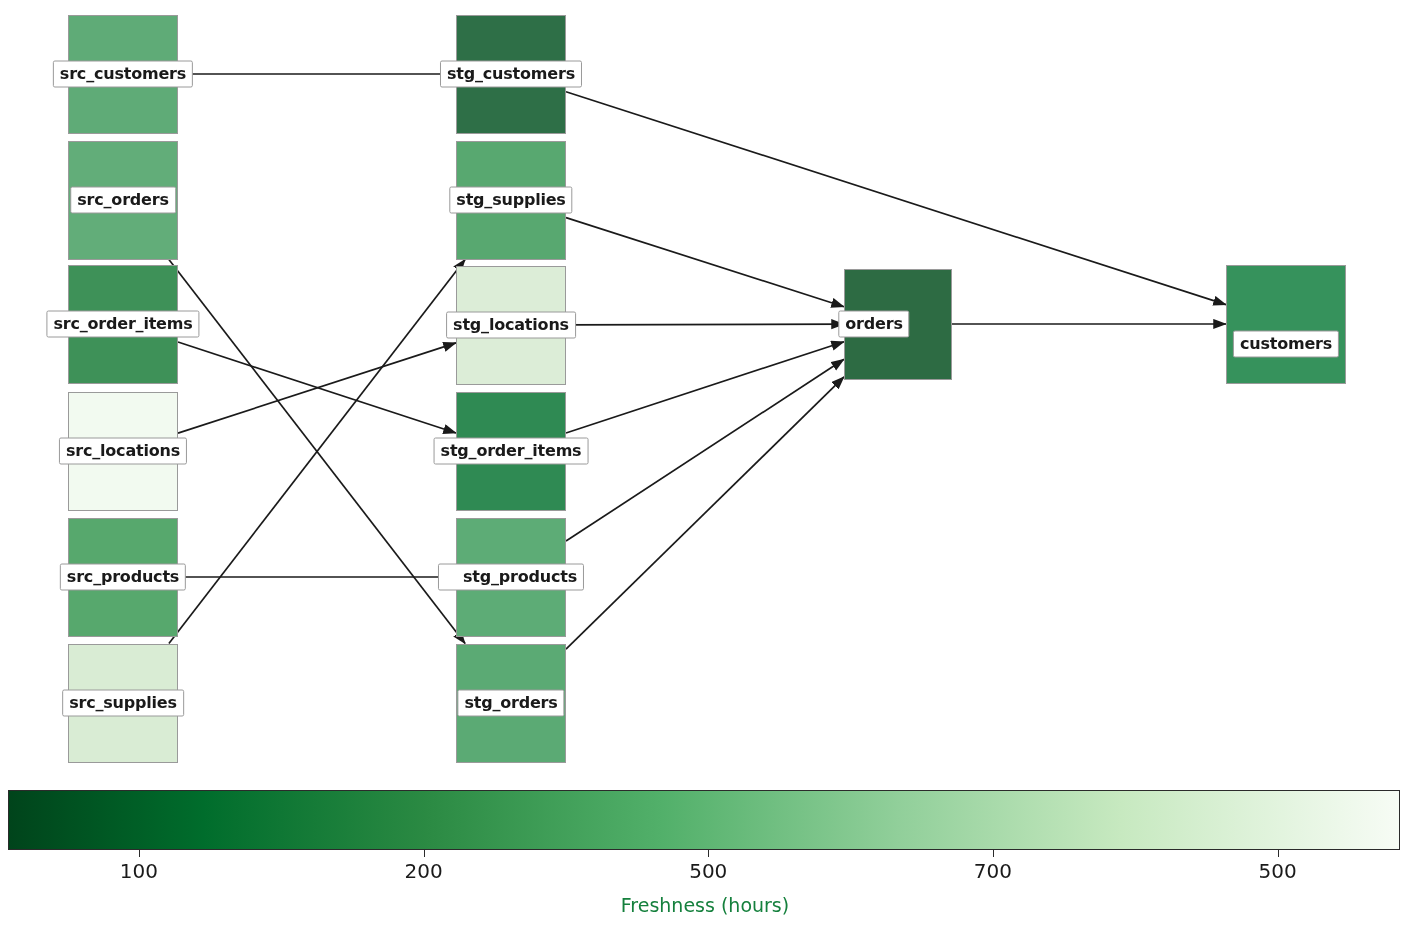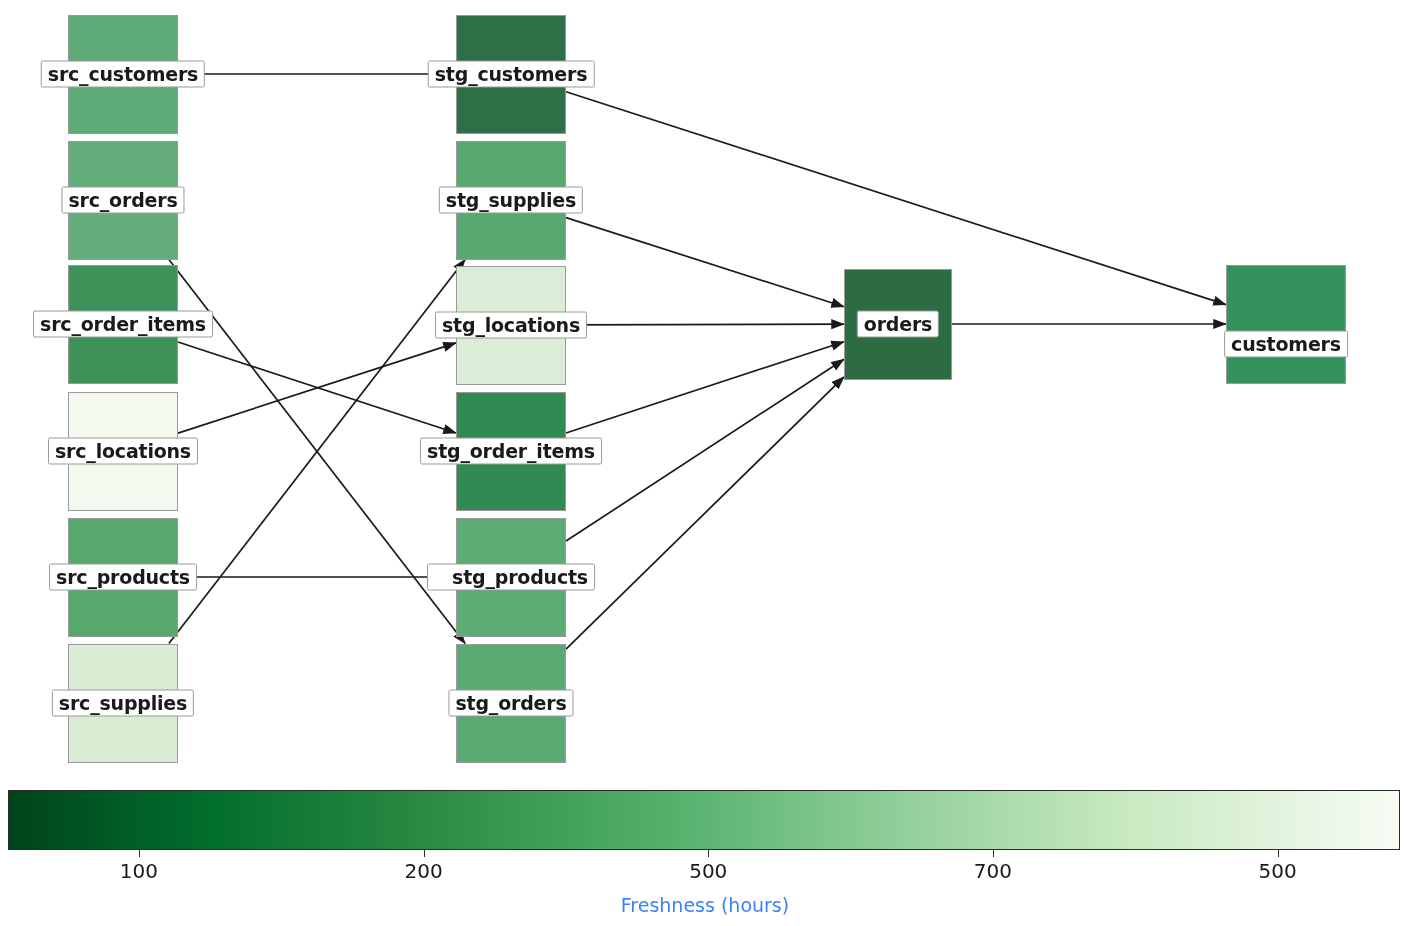--- a/index.html
+++ b/index.html
@@ -37,21 +37,21 @@
   }
   .node-label {
     position: absolute;
     transform: translate(-50%, -50%);
     background: #ffffff;
     border: 1px solid #9a9a9a;
     border-radius: 2px;
     padding: 2px 6px 3px 6px;
     font-family: "DejaVu Sans", sans-serif;
     font-weight: bold;
-    font-size: 19px;
+    font-size: 16px;
     line-height: 20px;
     color: #1a1a1a;
     white-space: nowrap;
     letter-spacing: -0.2px;
   }
   
   #colorbar-wrap {
     position: absolute;
     left: 0;
     top: 780px;
@@ -91,21 +91,21 @@
     white-space: nowrap;
   }
   #cb-axis-label {
     position: absolute;
     top: 114px;
     left: 0;
     width: 1410px;
     text-align: center;
     font-family: "DejaVu Sans", sans-serif;
     font-size: 19px;
-    color: #3b82f6;
+    color: #15803d;
   }
 </style>
 </head>
 <body>
 
 <div id="canvas">
 
   <div id="graph-layer">
     <svg class="edges" viewBox="0 0 1410 780" preserveAspectRatio="none">
       <defs>
@@ -149,21 +149,21 @@
         <div class="node-label" style="left: 511px; top: 200px;">stg_supplies</div>
         <div class="node" style="left: 456px; top: 265.5px; width: 110px; height: 119px; background: rgb(220, 237, 215);"></div>
         <div class="node-label" style="left: 511px; top: 325px;">stg_locations</div>
         <div class="node" style="left: 456px; top: 391.5px; width: 110px; height: 119px; background: rgb(47, 138, 83);"></div>
         <div class="node-label" style="left: 511px; top: 451px;">stg_order_items</div>
         <div class="node" style="left: 456px; top: 517.5px; width: 110px; height: 119px; background: rgb(93, 172, 118);"></div>
         <div class="node-label" style="left: 511px; top: 577px; padding-left: 24px;">stg_products</div>
         <div class="node" style="left: 456px; top: 643.5px; width: 110px; height: 119px; background: rgb(91, 170, 116);"></div>
         <div class="node-label" style="left: 511px; top: 703px;">stg_orders</div>
         <div class="node" style="left: 844px; top: 268.5px; width: 108px; height: 111px; background: rgb(45, 107, 67);"></div>
-        <div class="node-label" style="left: 898px; top: 324px;">orders</div>
+        <div class="node-label" style="left: 874px; top: 324px;">orders</div>
         <div class="node" style="left: 1226px; top: 264.5px; width: 120px; height: 119px; background: rgb(54, 146, 92);"></div>
         <div class="node-label" style="left: 1286px; top: 324px; margin-top: 20px;">customers</div>
       </div>
   </div>
 
   <div id="colorbar-wrap">
     <div id="colorbar" style="background: linear-gradient(to right, rgb(0, 68, 27) 0%, rgb(0, 109, 44) 14%, rgb(43, 138, 67) 30%, rgb(82, 176, 106) 47%, rgb(145, 207, 154) 64%, rgb(199, 233, 192) 80%, rgb(247, 252, 245) 100%);"></div>
     <div id="cb-ticks">
         <div class="cb-tick" style="left: 138.945px;"></div>
         <div class="cb-ticklabel" style="left: 138.945px;">100</div>

